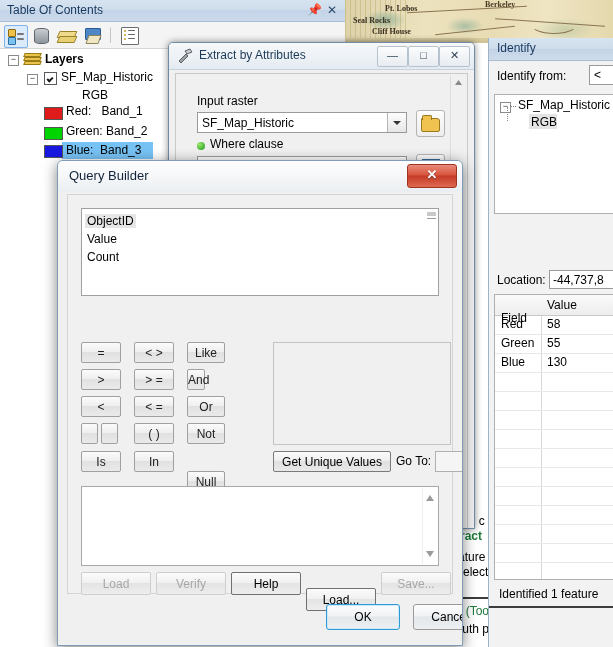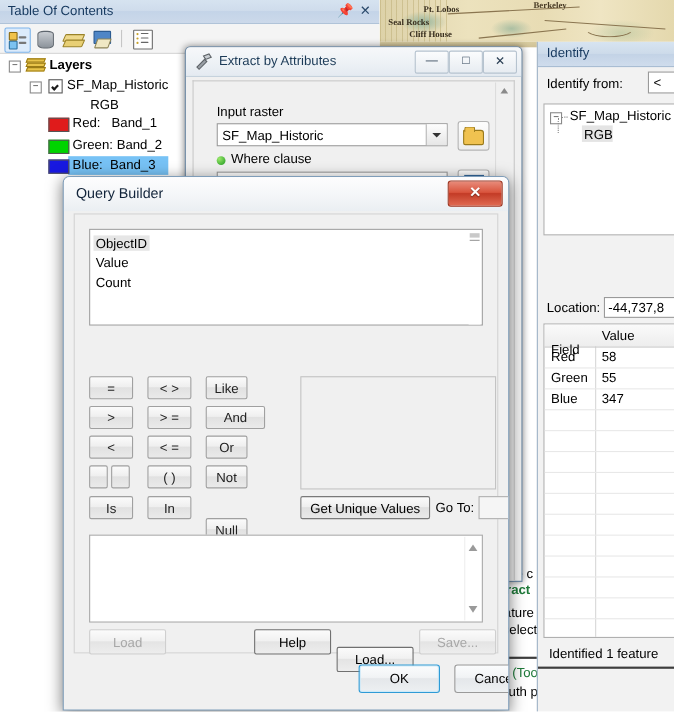--- a/index.html
+++ b/index.html
@@ -469,21 +469,21 @@
           <div class="th2"></div>
         </div>
       </div>
 
       <div class="opbtn" style="left:13px;  top:147px; width:40px;">=</div>
       <div class="opbtn" style="left:66px;  top:147px; width:40px;">&lt; &gt;</div>
       <div class="opbtn" style="left:119px; top:147px; width:38px;">Like</div>
 
       <div class="opbtn" style="left:13px;  top:174px; width:40px;">&gt;</div>
       <div class="opbtn" style="left:66px;  top:174px; width:40px;">&gt; =</div>
-      <div class="opbtn" style="left:119px; top:174px; width:54px;">And</div>
+      <div class="opbtn" style="left:119px; top:174px; width:18px;">And</div>
 
       <div class="opbtn" style="left:13px;  top:201px; width:40px;">&lt;</div>
       <div class="opbtn" style="left:66px;  top:201px; width:40px;">&lt; =</div>
       <div class="opbtn" style="left:119px; top:201px; width:38px;">Or</div>
 
       <div class="opbtn" style="left:13px;  top:228px; width:17px;"></div>
       <div class="opbtn" style="left:33px;  top:228px; width:17px;"></div>
       <div class="opbtn" style="left:66px;  top:228px; width:40px;">( )</div>
       <div class="opbtn" style="left:119px; top:228px; width:38px;">Not</div>
 
@@ -509,20 +509,21 @@
           </div>
           <div style="position:absolute; left:2px; bottom:3px;">
             <svg width="10" height="8" viewBox="0 0 10 8">
                 <path d="M5 7 L9 1 L1 1 Z" fill="#9a9a9a"></path>
               </svg>
           </div>
         </div>
       </div>
 
       <div class="lowbtn off" style="left:13px;  width:70px;">Load</div>
+      <div class="lowbtn off" style="left:88px;  width:70px;">Verify</div>
       <div class="lowbtn on" style="left:163px; width:70px;">Help</div>
       <div class="lowbtn on" style="left:238px; width:70px;margin-top:16px;">Load...</div>
       <div class="lowbtn off" style="left:313px; width:70px;">Save...</div>
     </div>
 
     <div class="dlgbtn default" style="left:268px;">OK</div>
     <div class="dlgbtn" style="left:355px;">Cancel</div>
   </div>
 
   <div class="idp">
@@ -558,21 +559,21 @@
       <div class="grow" style="top:20px;">
         <div class="f">Red</div>
         <div class="v">58</div>
       </div>
       <div class="grow" style="top:39px;">
         <div class="f">Green</div>
         <div class="v">55</div>
       </div>
       <div class="grow" style="top:58px;">
         <div class="f">Blue</div>
-        <div class="v">347</div>
+        <div class="v">130</div>
       </div>
       <div class="grow" style="top:77px;"></div>
       <div class="grow" style="top:96px;"></div>
       <div class="grow" style="top:115px;"></div>
       <div class="grow" style="top:134px;"></div>
       <div class="grow" style="top:153px;"></div>
       <div class="grow" style="top:172px;"></div>
       <div class="grow" style="top:191px;"></div>
       <div class="grow" style="top:210px;"></div>
       <div class="grow" style="top:229px;"></div>

